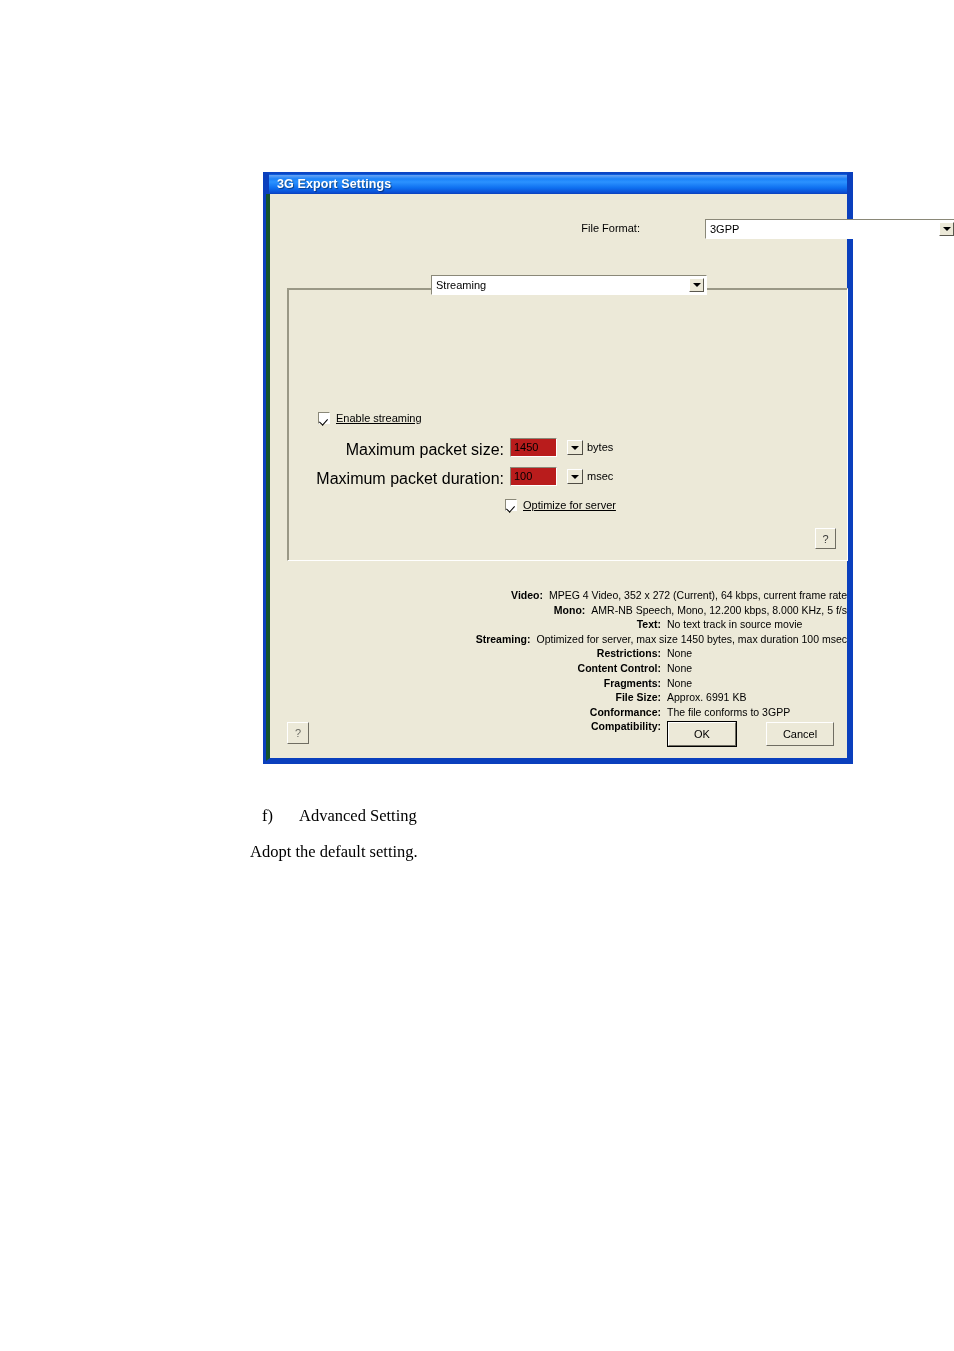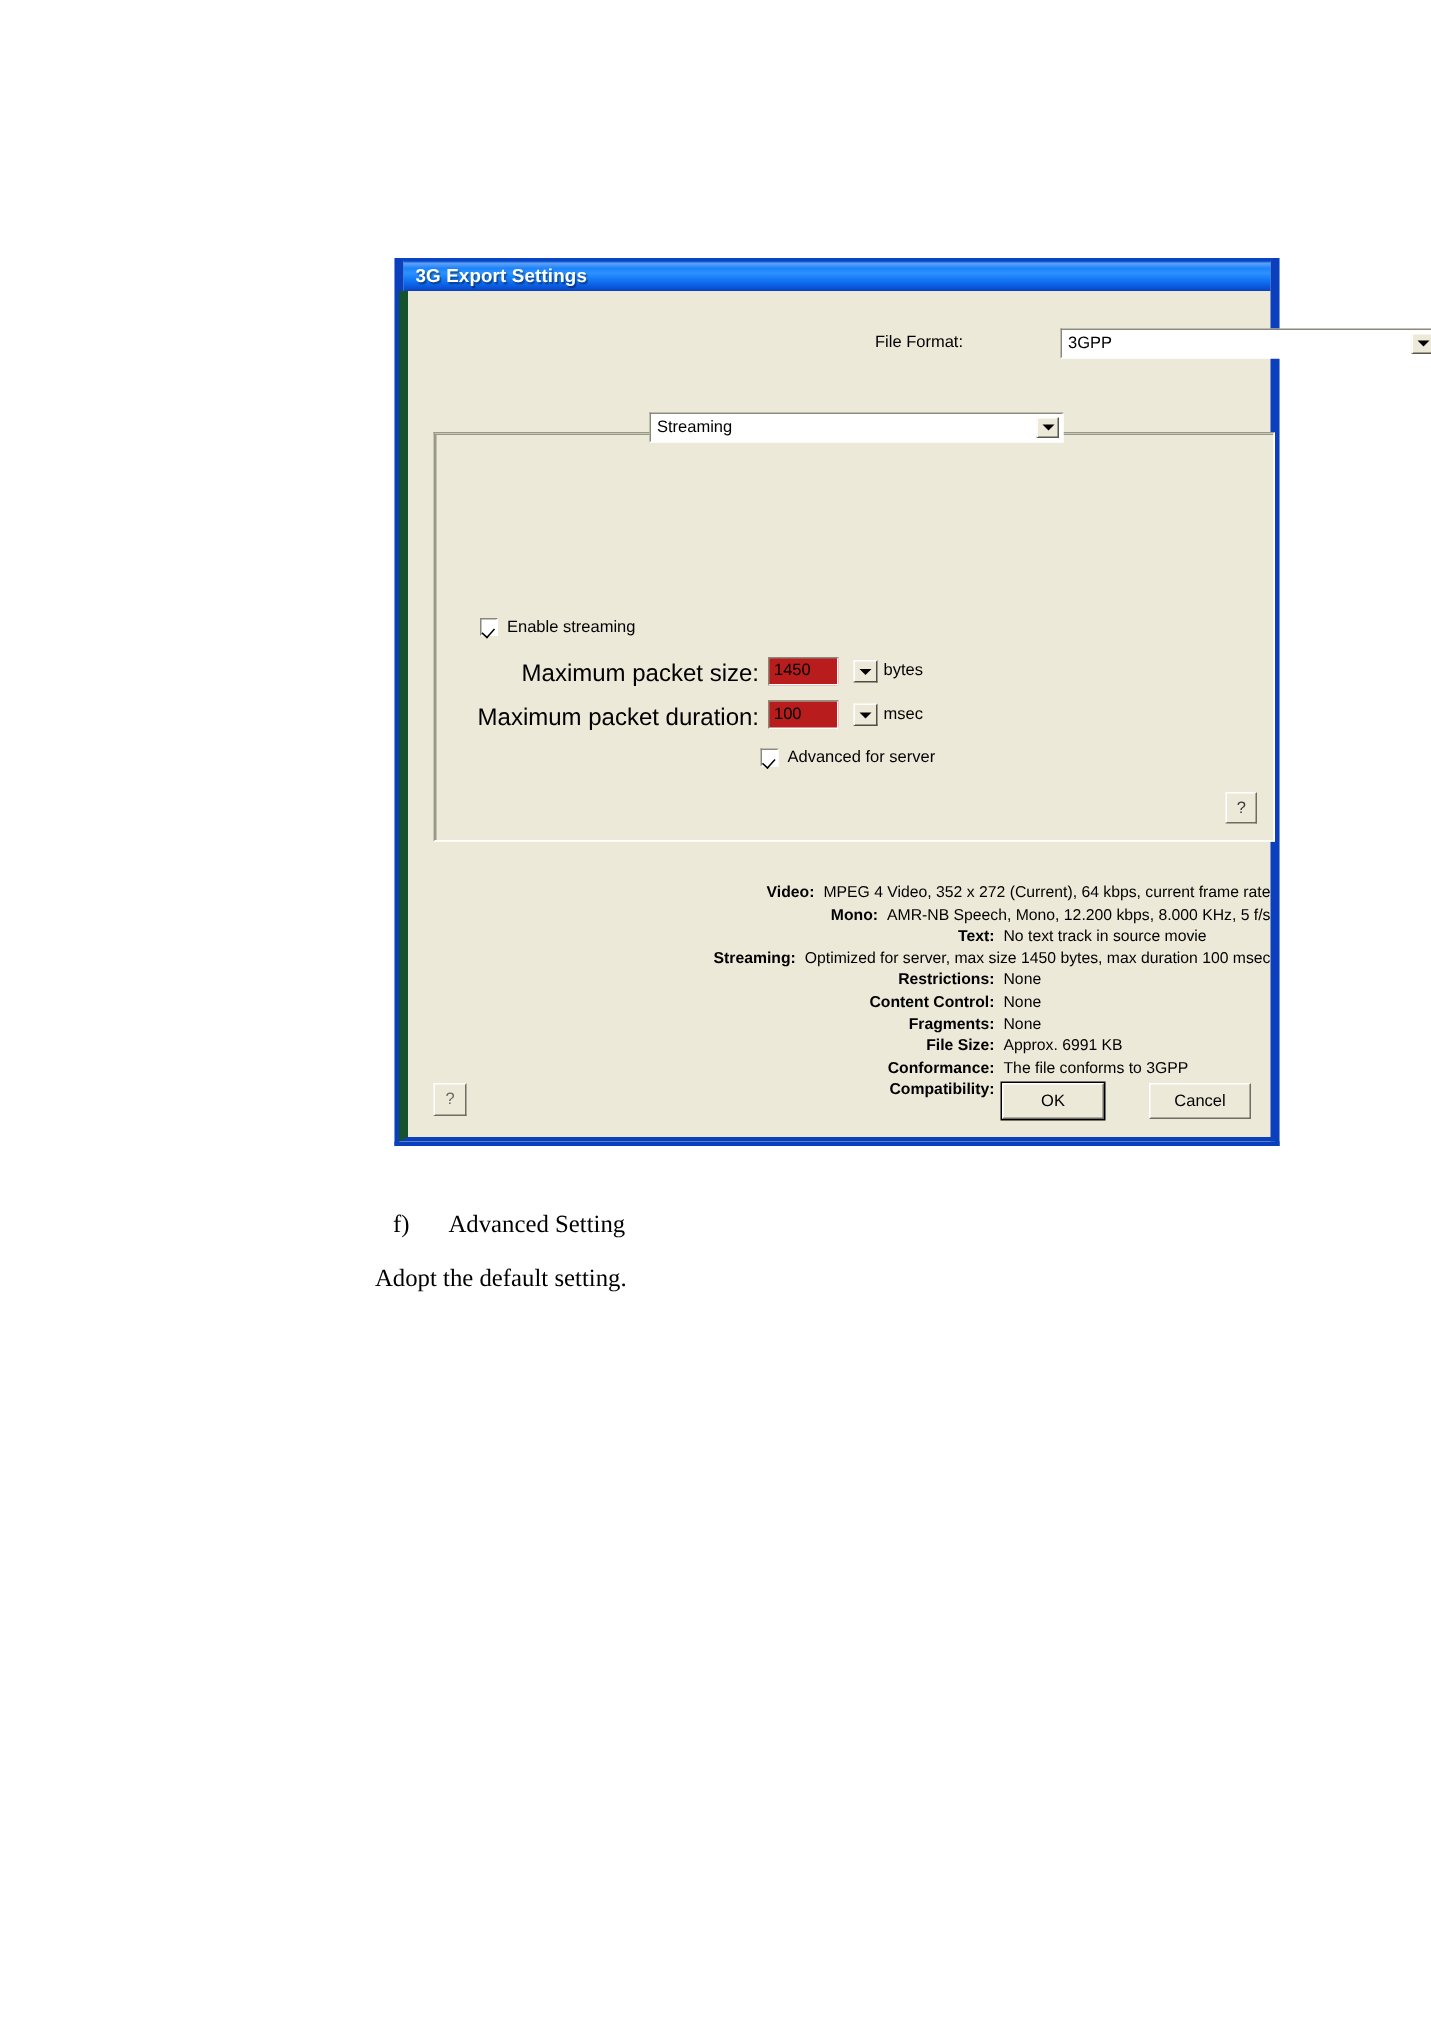--- a/index.html
+++ b/index.html
@@ -57,21 +57,21 @@
     letter-spacing: .1px;
     text-shadow: 1px 1px 1px rgba(0,0,0,.45);
     position: relative;
     z-index: 2;
   }
 
   #dialog-body {
     position: absolute;
     left: 0; right: 0; top: 22px; bottom: 0;
     background: #ece9d8;
-    border-left: 6px solid #14532d;
+    border-left: 4px solid #14532d;
     border-right: 3px solid #0a3fbd;
     border-bottom: 3px solid #0a3fbd;
     box-sizing: border-box;
   }
 
   
   .row-fileformat {
     position: absolute;
     left: 0; top: 25px; width: 100%;
     height: 20px;
@@ -153,20 +153,21 @@
   }
 
   
   .chk {
     position: absolute;
     display: flex;
     align-items: center;
     font-size: 11px;
     color: #000;
     white-space: nowrap;
+    text-decoration: underline;
   }
   .chk-box {
     width: 12px; height: 12px;
     background: #fff;
     border: 1px solid;
     border-color: #8a8878 #ffffff #ffffff #8a8878;
     box-sizing: border-box;
     position: relative;
     margin-right: 6px;
     flex: none;
@@ -370,21 +371,21 @@
         <span class="num-label">Maximum packet duration:</span>
         <div class="num-field">100</div>
         <span class="num-drop">
             <span class="arrow-down"></span>
           </span>
         <span class="num-unit">msec</span>
       </div>
 
       <div class="chk" id="chk-optimize">
         <span class="chk-box checked"></span>
-        <span>Advanced for server</span>
+        <span>Optimize for server</span>
       </div>
 
       <div id="help-panel">?</div>
     </div>
 
     <div class="combo" id="combo-panel">
       <span class="combo-text">Streaming</span>
       <span class="combo-btn">
         <span class="arrow-down"></span>
       </span>

